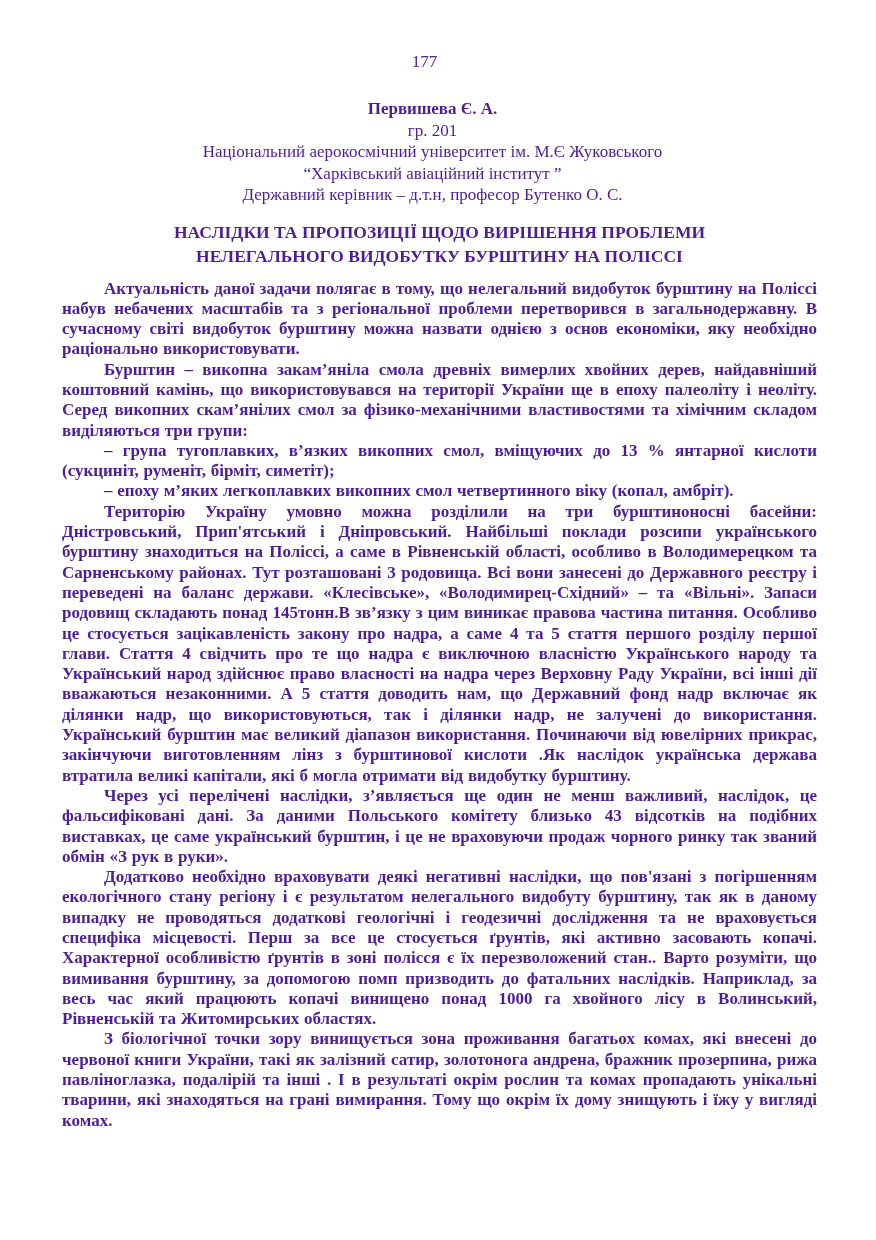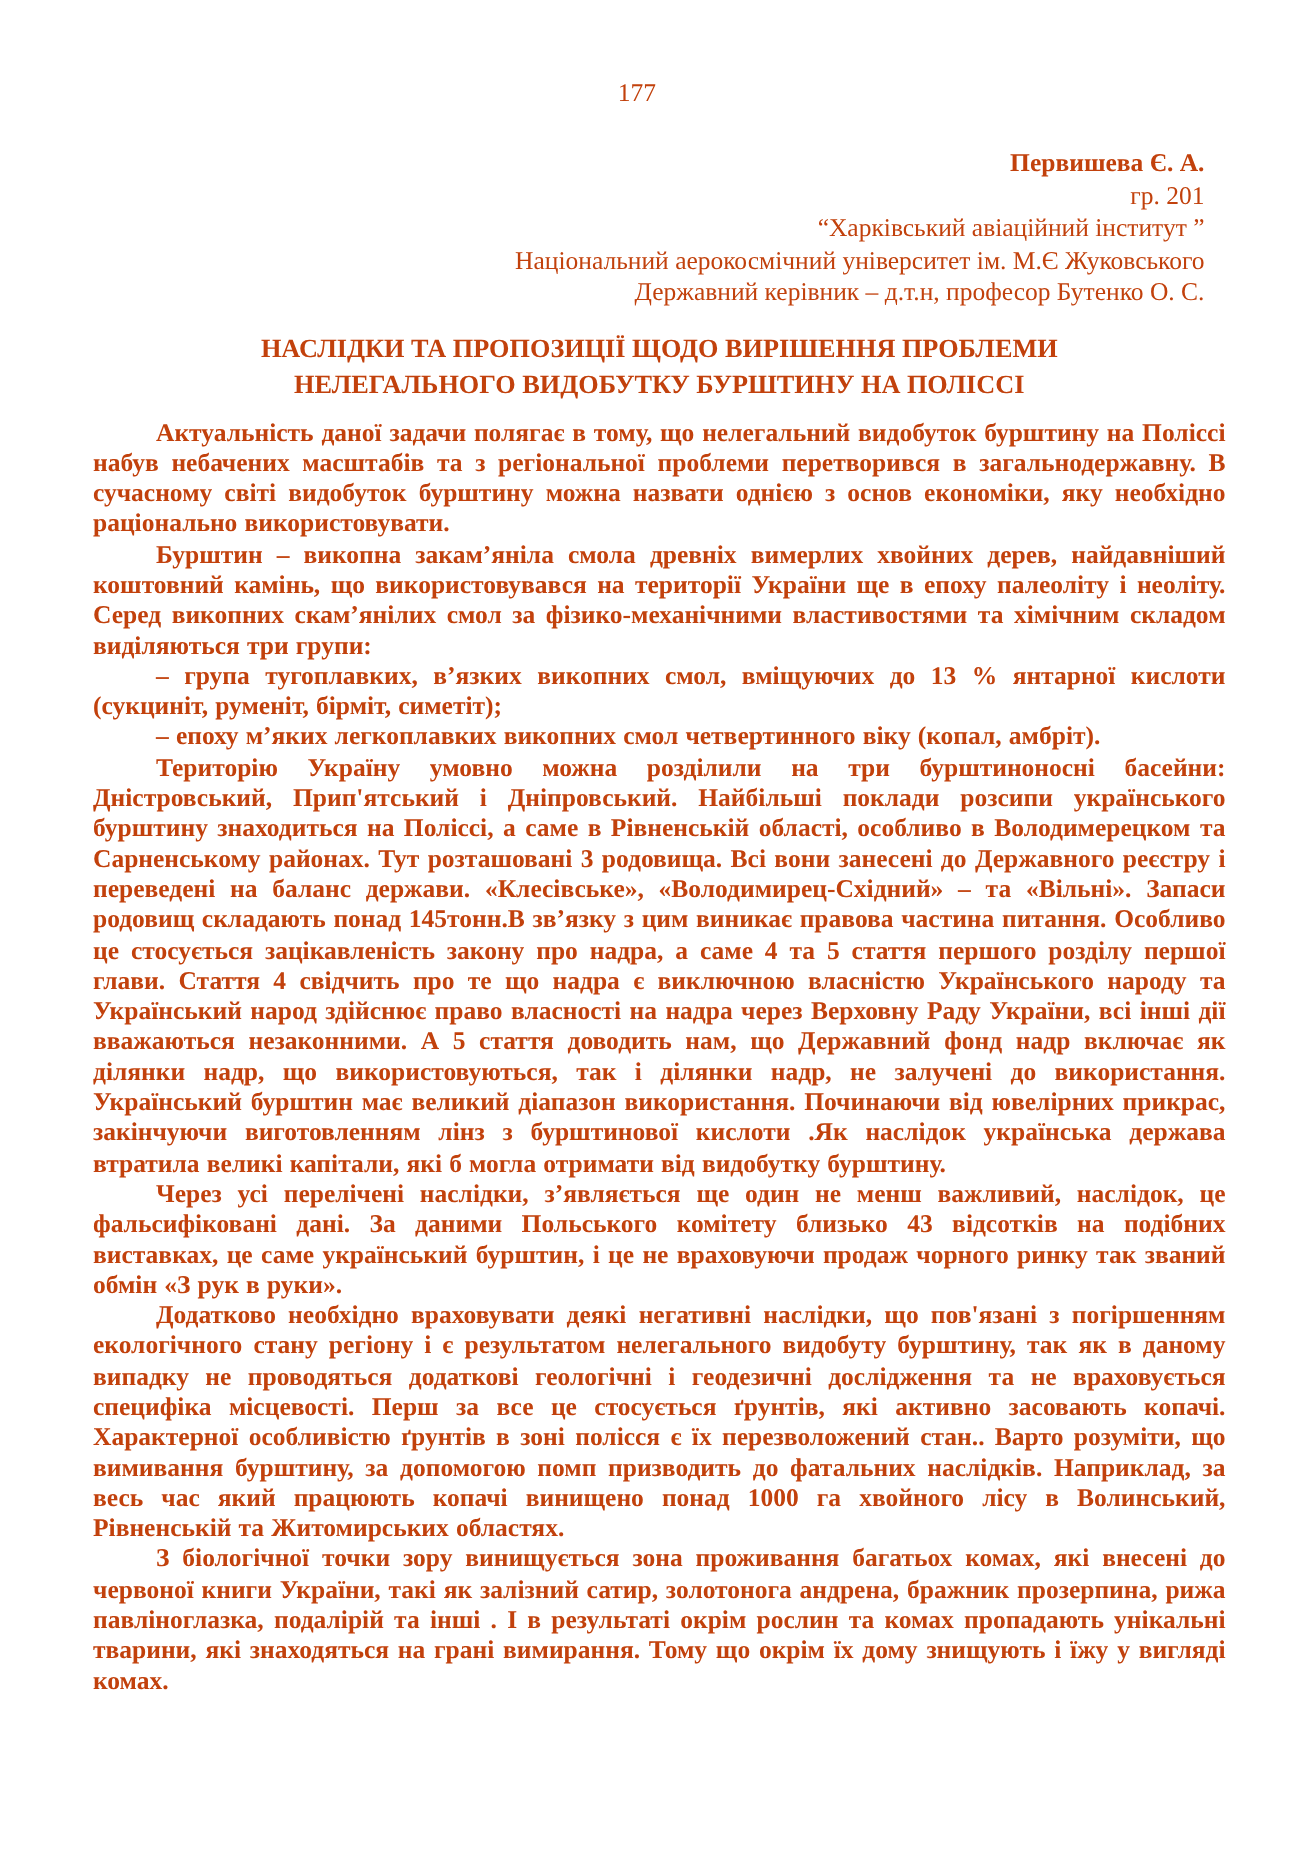--- a/index.html
+++ b/index.html
@@ -6,35 +6,35 @@
     margin: 0;
     padding: 0;
     background: #ffffff;
   }
   .page {
     position: relative;
     width: 876px;
     height: 1240px;
     box-sizing: border-box;
     background: #ffffff;
-    color: #c2410c;
+    color: #4c1d95;
     font-family: "Liberation Serif", "DejaVu Serif", serif;
     font-size: 17px;
     padding: 52px 59px 0 62px;
     overflow: hidden;
   }
   .page-number {
     text-align: center;
     margin-right: 30px;
     font-size: 17px;
     line-height: 20px;
     margin-bottom: 26px;
   }
   .header-block {
-    text-align: right;
+    text-align: center;
     line-height: 21.5px;
     padding-right: 14px;
   }
   .header-block .author {
     font-weight: bold;
   }
   .paper-title {
     margin: 14px 0 0 0;
     text-align: center;
     font-weight: bold;
@@ -57,22 +57,22 @@
 </head>
 <body>
 
 <div class="page">
 
   <div class="page-number">177</div>
 
   <div class="header-block">
     <div class="author">Первишева Є. А.</div>
     <div>гр. 201</div>
+    <div>Національний аерокосмічний університет ім. М.Є Жуковського</div>
     <div>“Харківський авіаційний інститут ”</div>
-    <div>Національний аерокосмічний університет ім. М.Є Жуковського</div>
     <div>Державний керівник –  д.т.н, професор Бутенко О. С.</div>
   </div>
 
   <h1 class="paper-title">
     <div>НАСЛІДКИ ТА ПРОПОЗИЦІЇ ЩОДО ВИРІШЕННЯ ПРОБЛЕМИ</div>
     <div>НЕЛЕГАЛЬНОГО ВИДОБУТКУ БУРШТИНУ НА ПОЛІССІ</div>
   </h1>
 
   <div class="body-text">
     <p>Актуальність даної задачи полягає в тому, що нелегальний видобуток бурштину на Поліссі набув небачених масштабів та з регіональної проблеми перетворився в загальнодержавну. В сучасному світі видобуток бурштину можна назвати однією з основ економіки, яку необхідно раціонально використовувати.</p>

